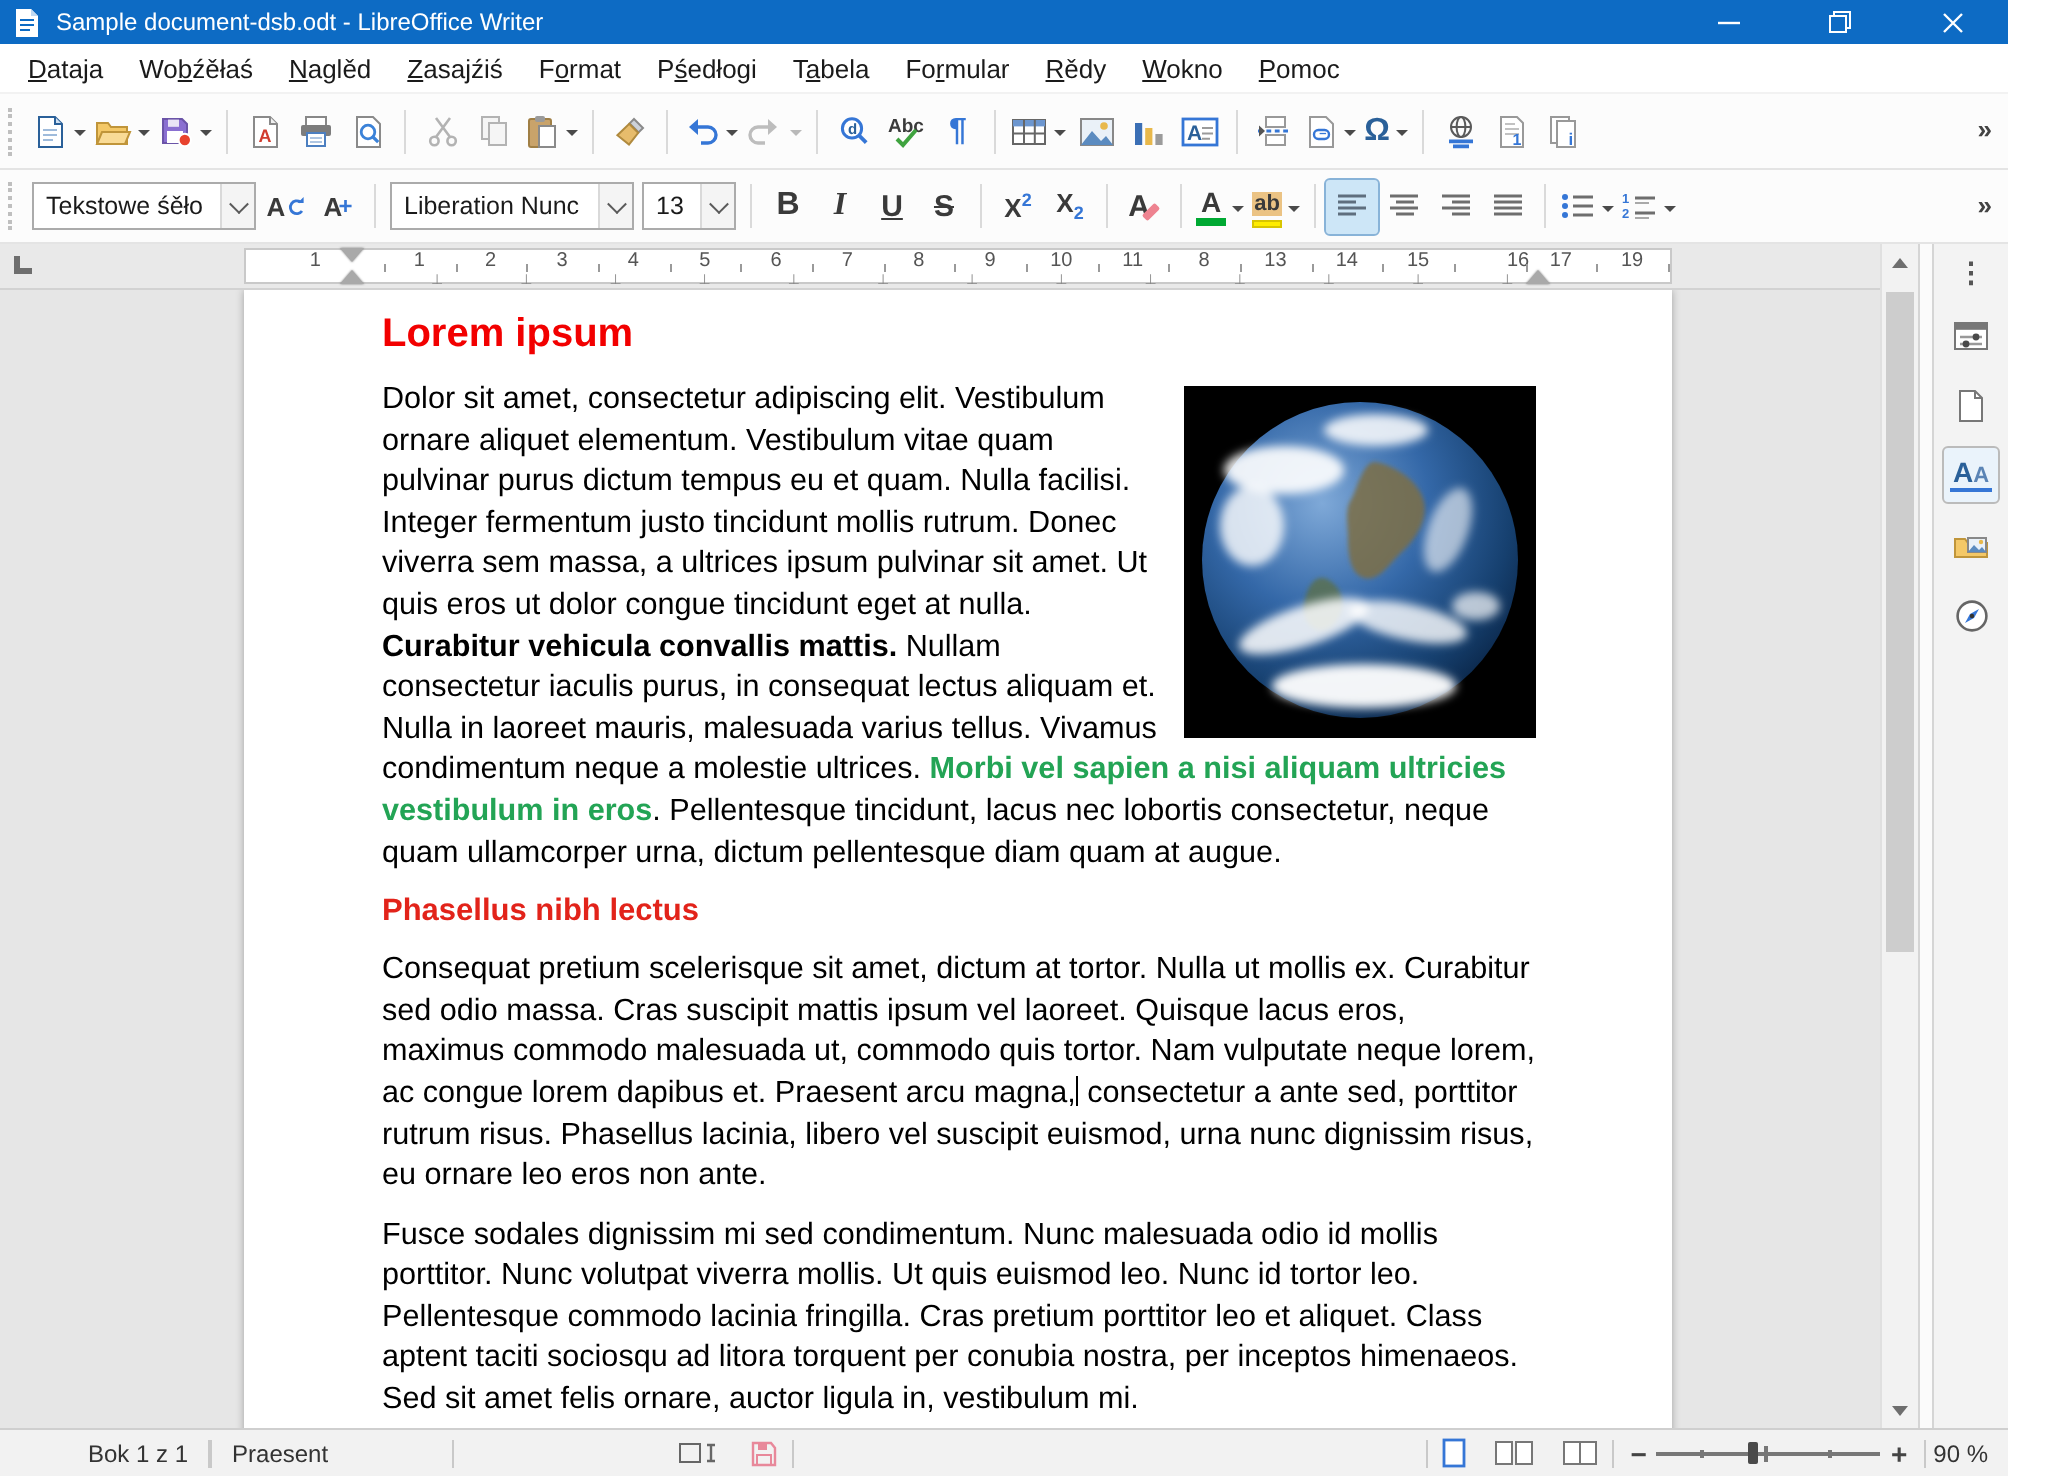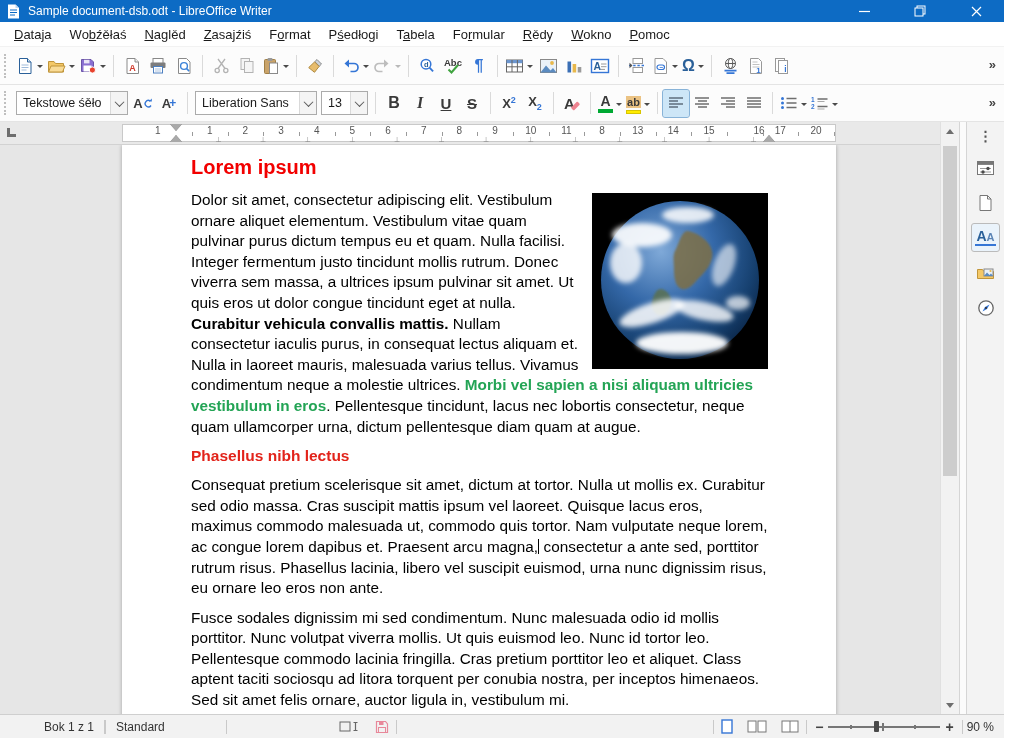--- a/index.html
+++ b/index.html
@@ -393,21 +393,21 @@
         </svg>
     </span>
     <span class="tbtn">
       <span class="ic-A">A</span>
       <span class="plusblue">+</span>
     </span>
 
     <span class="sep"></span>
 
     <span class="combo w-font">
-      <span class="combo-val" style="flex:1">Liberation Sans</span>
+      <span class="combo-val" style="flex:1">Liberation Nunc</span>
       <span class="combo-btn">
           <span class="cchev"></span>
         </span>
     </span>
     <span class="combo w-size">
       <span class="combo-val" style="flex:1">13</span>
       <span class="combo-btn">
           <span class="cchev"></span>
         </span>
     </span>
@@ -530,21 +530,21 @@
           <span class="rnum" style="left: 459.36px;">8</span>
           <span class="rnum" style="left: 495.03px;">9</span>
           <span class="rnum" style="left: 530.7px;">10</span>
           <span class="rnum" style="left: 566.37px;">11</span>
           <span class="rnum" style="left: 602.04px;">8</span>
           <span class="rnum" style="left: 637.71px;">13</span>
           <span class="rnum" style="left: 673.38px;">14</span>
           <span class="rnum" style="left: 709.05px;">15</span>
           <span class="rnum" style="left: 759px;">16</span>
           <span class="rnum" style="left: 780.39px;">17</span>
-          <span class="rnum" style="left: 816.06px;">20</span>
+          <span class="rnum" style="left: 816.06px;">19</span>
           <span class="rtick" style="left: 191.835px;"></span>
           <span class="rtick" style="left: 227.505px;"></span>
           <span class="rtick" style="left: 263.175px;"></span>
           <span class="rtick" style="left: 298.845px;"></span>
           <span class="rtick" style="left: 334.515px;"></span>
           <span class="rtick" style="left: 370.185px;"></span>
           <span class="rtick" style="left: 405.855px;"></span>
           <span class="rtick" style="left: 441.525px;"></span>
           <span class="rtick" style="left: 477.195px;"></span>
           <span class="rtick" style="left: 512.865px;"></span>
@@ -667,21 +667,21 @@
             <circle cx="9" cy="9" r="1.1" fill="#333"></circle>
           </svg>
       </span>
     </div>
   </div>
 
   <div class="statusbar">
     <span class="st st-page">Bok 1 z 1</span>
     <span class="sdiv"></span>
     <span class="sdiv"></span>
-    <span class="st st-style">Standard</span>
+    <span class="st st-style">Praesent</span>
     <span class="sdiv"></span>
     <span class="st st-lang"></span>
     <span class="sticon">
       <svg width="22" height="13" viewBox="0 0 22 13">
           <rect x="1" y="2" width="10" height="9" fill="none" stroke="#666"></rect>
           <path d="M16.5 2.5v8M14.5 2.5h4M14.5 10.5h4" stroke="#666" stroke-width="1.2"></path>
         </svg>
     </span>
     <span class="sticon">
       <svg width="14" height="14" viewBox="0 0 14 14">

